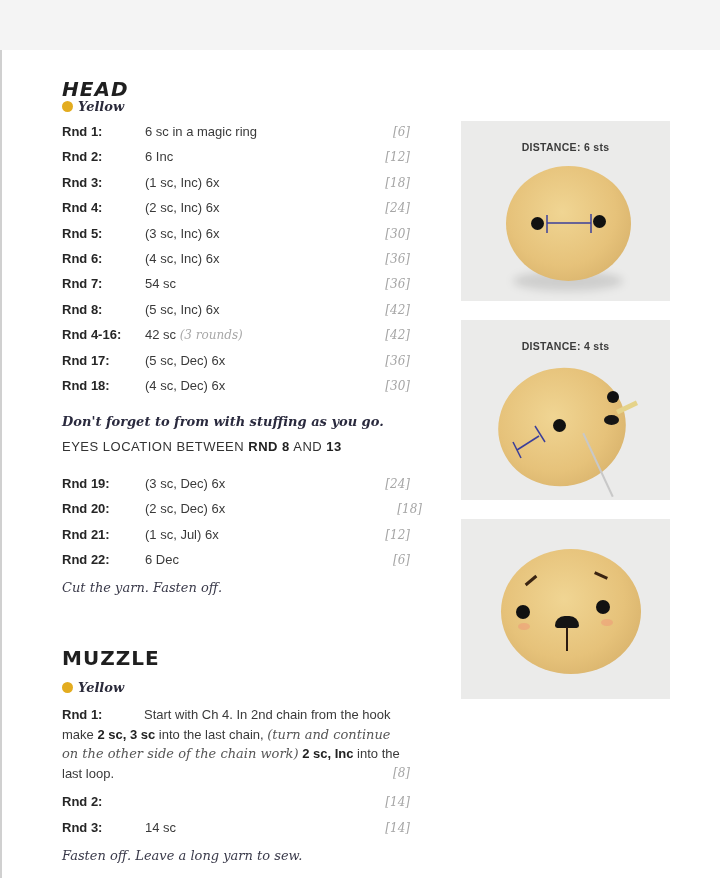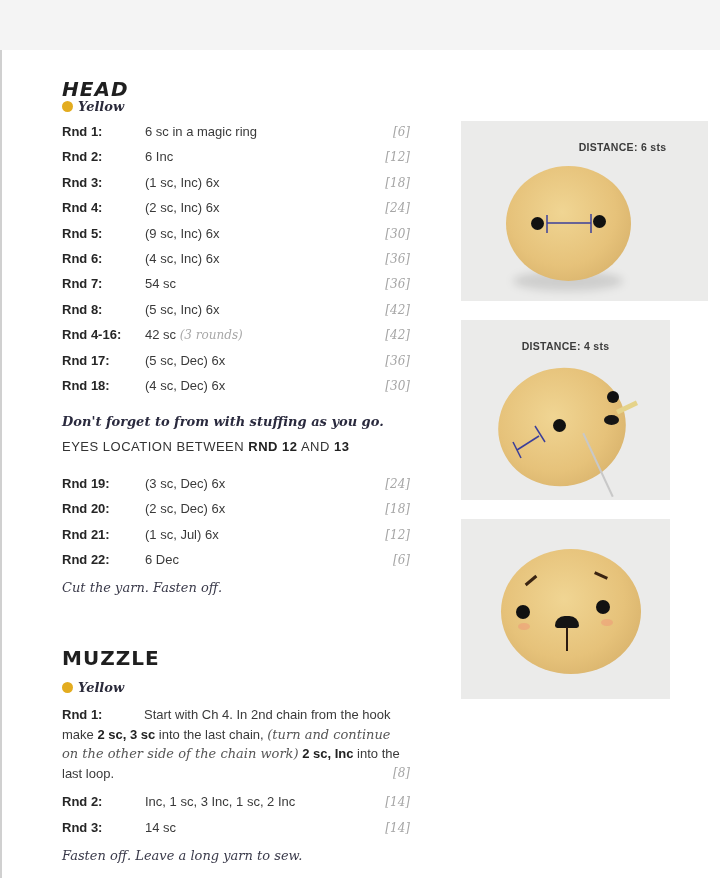--- a/index.html
+++ b/index.html
@@ -57,21 +57,21 @@
       <span class="ins"><span>(1 sc, Inc) 6x</span><i></i></span>
       <span class="cnt">[18]</span>
     </div>
     <div class="row" style="top: 198.2px;">
       <span class="lbl">Rnd 4:</span>
       <span class="ins"><span>(2 sc, Inc) 6x</span><i></i></span>
       <span class="cnt">[24]</span>
     </div>
     <div class="row" style="top: 223.6px;">
       <span class="lbl">Rnd 5:</span>
-      <span class="ins"><span>(9 sc, Inc) 6x</span><i></i></span>
+      <span class="ins"><span>(3 sc, Inc) 6x</span><i></i></span>
       <span class="cnt">[30]</span>
     </div>
     <div class="row" style="top: 249px;">
       <span class="lbl">Rnd 6:</span>
       <span class="ins"><span>(4 sc, Inc) 6x</span><i></i></span>
       <span class="cnt">[36]</span>
     </div>
     <div class="row" style="top: 274.4px;">
       <span class="lbl">Rnd 7:</span>
       <span class="ins"><span>54 sc</span><i></i></span>
@@ -94,30 +94,30 @@
     </div>
     <div class="row" style="top: 376px;">
       <span class="lbl">Rnd 18:</span>
       <span class="ins"><span>(4 sc, Dec) 6x</span><i></i></span>
       <span class="cnt">[30]</span>
     </div>
   </div>
 
 <div class="note strong" style="top:414px;">Don't forget to from with stuffing as you go.</div>
 <div class="caps" style="top:439px;">
-  <span>EYES LOCATION BETWEEN </span><b>RND 12</b><span> AND </span><b>13</b>
+  <span>EYES LOCATION BETWEEN </span><b>RND 8</b><span> AND </span><b>13</b>
 </div>
 
 <div id="head-rounds-b">
     <div class="row" style="top: 474px;">
       <span class="lbl">Rnd 19:</span>
       <span class="ins"><span>(3 sc, Dec) 6x</span></span>
       <span class="cnt">[24]</span>
     </div>
-    <div class="row" style="top: 499.4px;">
+    <div class="row" style="top: 499.4px; padding-left: 12px;">
       <span class="lbl">Rnd 20:</span>
       <span class="ins"><span>(2 sc, Dec) 6x</span></span>
       <span class="cnt">[18]</span>
     </div>
     <div class="row" style="top: 524.8px;">
       <span class="lbl">Rnd 21:</span>
       <span class="ins"><span>(1 sc, Jul) 6x</span></span>
       <span class="cnt">[12]</span>
     </div>
     <div class="row" style="top: 550.2px;">
@@ -135,33 +135,32 @@
   <span>Yellow</span>
 </div>
 
 <div class="para" style="top:705px;">
   <span class="lbl">Rnd 1:</span><span>Start with Ch 4. In 2nd chain from the hook make </span><b>2 sc, 3 sc</b><span> into the last chain, </span><i>(turn and continue on the other side of the chain work)</i><b> 2 sc, Inc</b><span> into the last loop.</span><span class="cnt">[8]</span>
 </div>
 
 <div id="muzzle-rounds">
     <div class="row" style="top: 792px;">
       <span class="lbl">Rnd 2:</span>
-      <span class="ins"><span>Inc, 1 sc, 3 Inc, 1 sc, 2 Inc</span></span>
       <span class="cnt">[14]</span>
     </div>
     <div class="row" style="top: 818px;">
       <span class="lbl">Rnd 3:</span>
       <span class="ins"><span>14 sc</span></span>
       <span class="cnt">[14]</span>
     </div>
   </div>
 
 <div class="note" style="top:848px;font-style:italic;">Fasten off. Leave a long yarn to sew.</div>
 
-<div class="photo" style="top:121px;padding-left:38px;">
+<div class="photo" style="top:121px;">
   <div class="cap">DISTANCE: 6 sts</div>
   <div class="shadow" style="left:52px;top:150px;width:110px;height:20px;"></div>
   <div class="head" style="left:45px;top:45px;width:125px;height:115px;"></div>
   <div class="eye" style="left:70px;top:96px;"></div>
   <div class="eye" style="left:132px;top:94px;"></div>
   <svg style="position:absolute;left:84px;top:92px;" width="48" height="22">
     <line x1="2" y1="2" x2="2" y2="20" stroke="#3b3f9a" stroke-width="1.5"></line>
     <line x1="2" y1="10" x2="46" y2="10" stroke="#3b3f9a" stroke-width="1.5"></line>
     <line x1="46" y1="1" x2="46" y2="20" stroke="#3b3f9a" stroke-width="1.5"></line>
   </svg>

